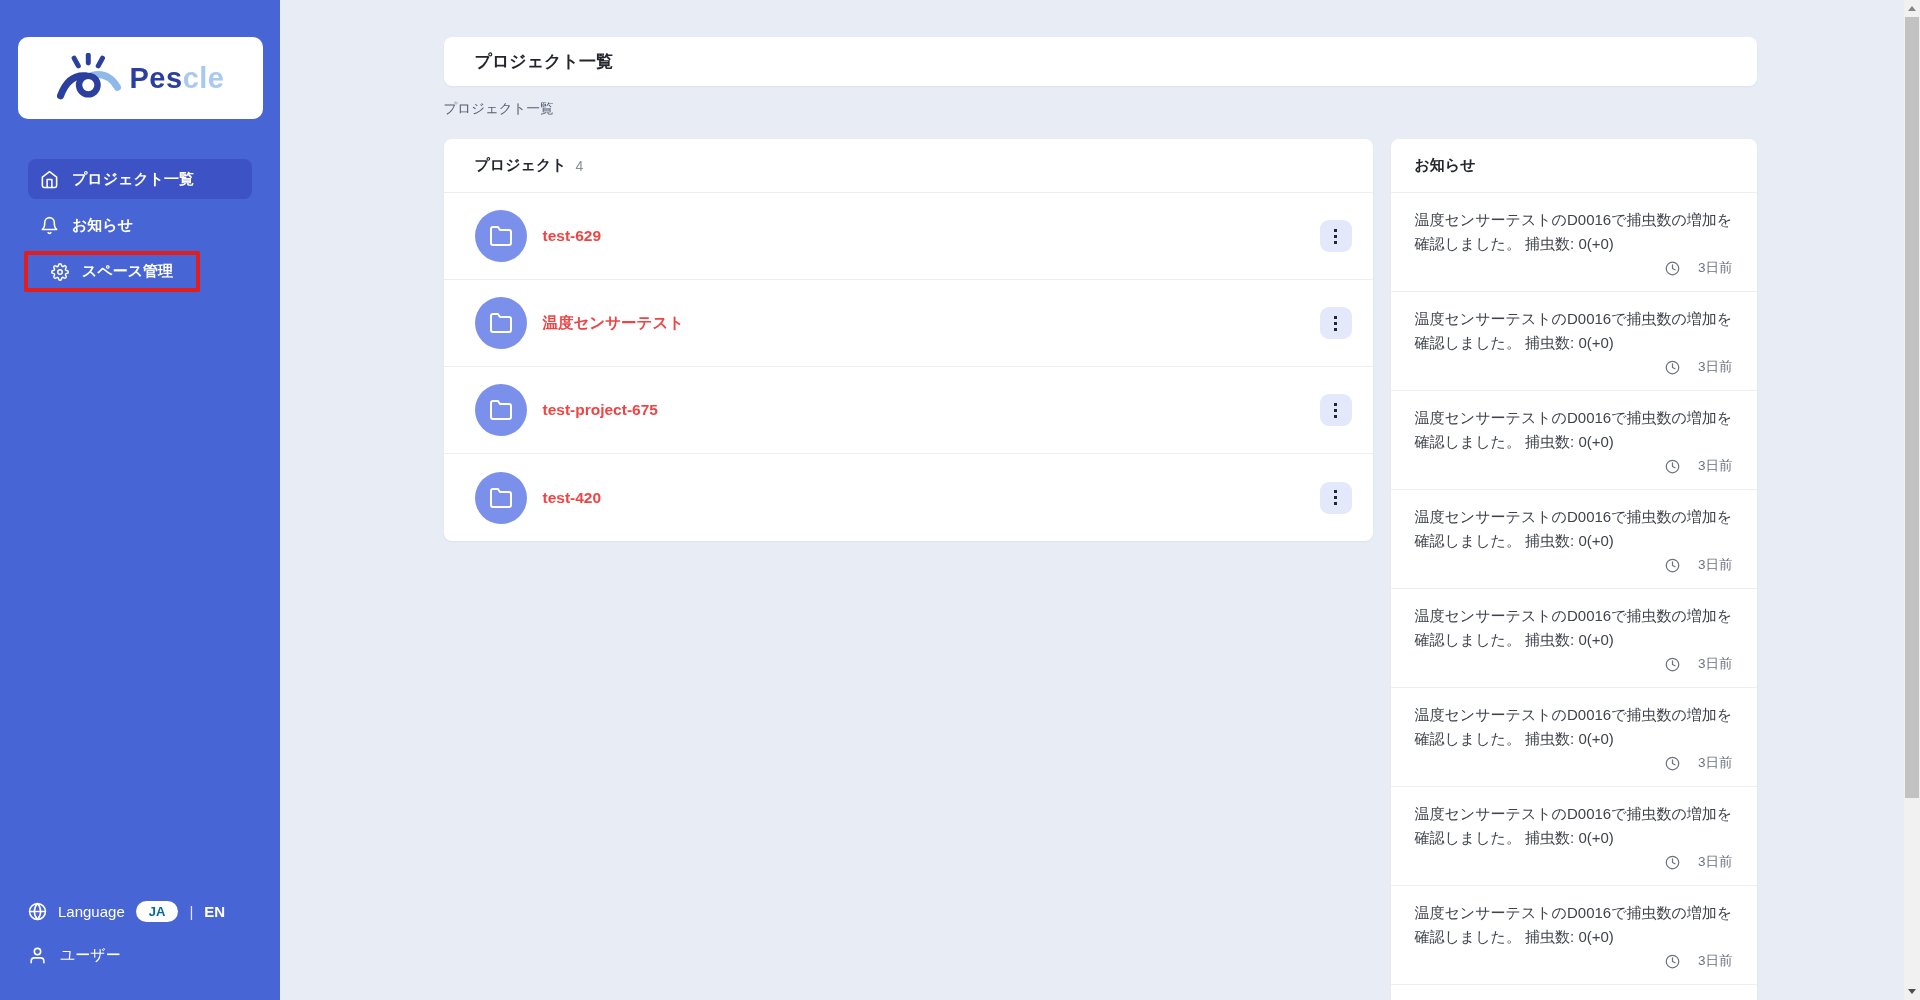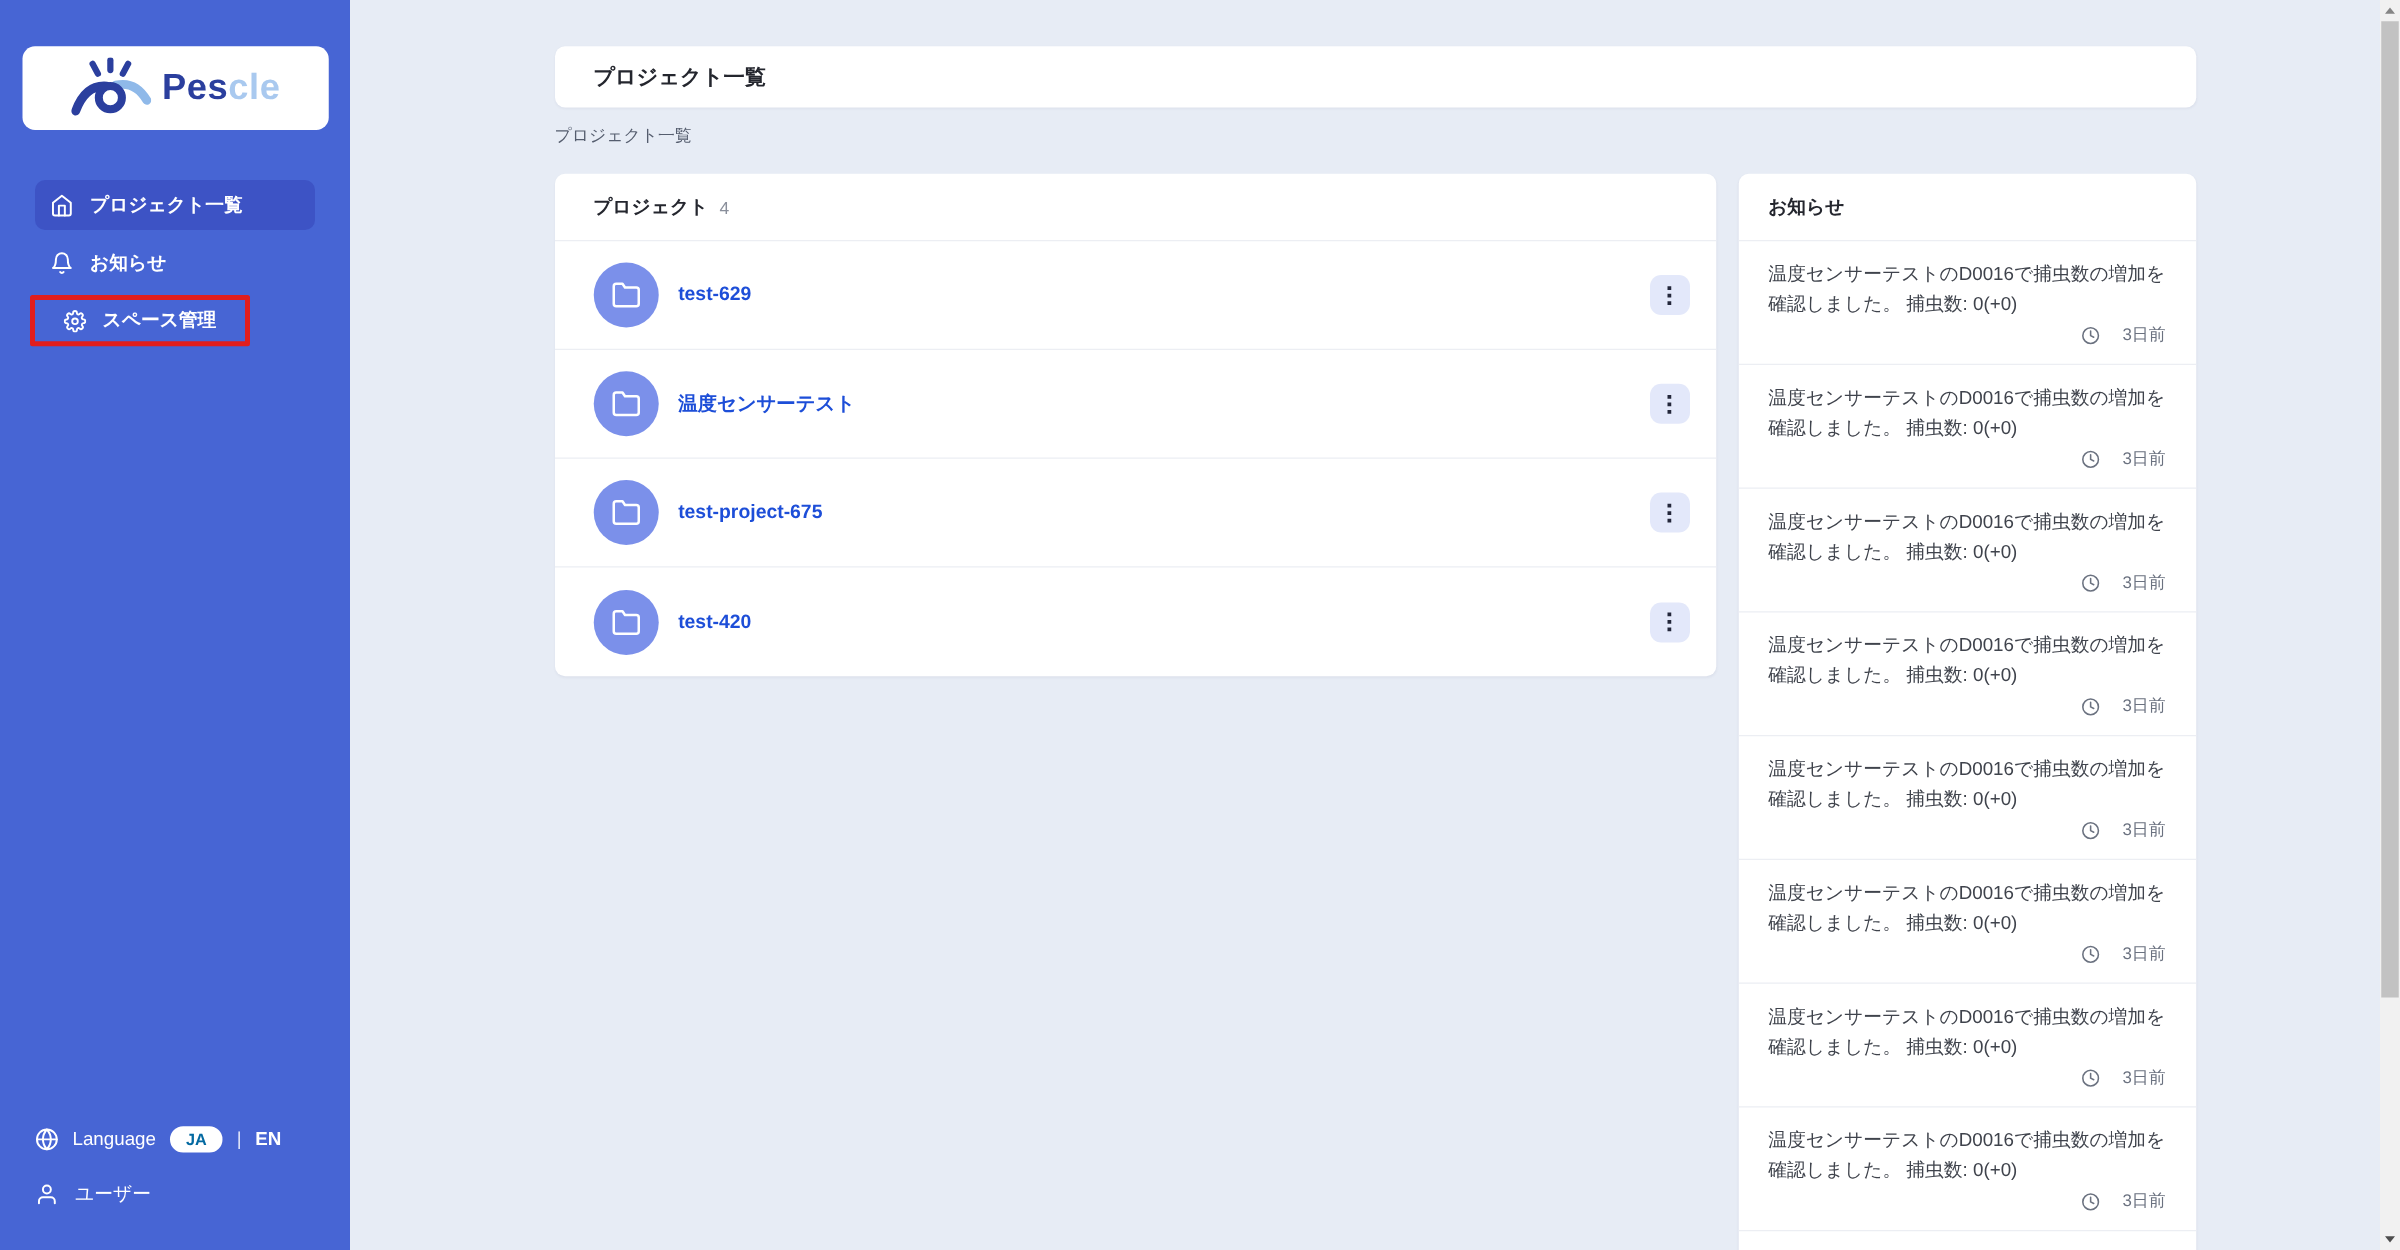--- a/index.html
+++ b/index.html
@@ -2,21 +2,21 @@
 <html><head>
 <meta charset="utf-8">
 <style>
   * { margin:0; padding:0; box-sizing:border-box; }
   html,body { width:1920px; height:1000px; overflow:hidden; }
   body { font-family:"Liberation Sans","DejaVu Sans",sans-serif; background:#e7ecf5; }
   .app { display:flex; width:1920px; height:1000px; position:relative; }
 
   
   .sidebar { width:280px; min-width:280px; height:1000px; background:#4765d4; display:flex; flex-direction:column; padding-top:37px; }
-  .logo-card { background:#ffffff; border-radius:10px; margin:0 17px 0 18px; height:67px; display:flex; align-items:center; justify-content:center; gap:9px; cursor:pointer; }
+  .logo-card { background:#ffffff; border-radius:10px; margin:0 17px 0 18px; height:82px; display:flex; align-items:center; justify-content:center; gap:9px; cursor:pointer; }
   .logo-text { font-size:29px; font-weight:bold; letter-spacing:0.5px; }
   .logo-text .lt1 { color:#2b3f9e; }
   .logo-text .lt2 { color:#a9c9ef; }
   nav { margin-top:40px; padding:0 28px; }
   .nav-item { display:flex; align-items:center; gap:13px; height:40px; padding:0 12px; border-radius:8px; color:#ffffff; font-size:15px; font-weight:bold; margin-bottom:6px; cursor:pointer; }
   .nav-item.active { background:#3d53c5; }
   .nav-item.highlighted { display:inline-flex; height:41px; padding:0 23px; border:4px solid #e11d1d; border-radius:2px; margin-left:-4px; }
   .nav-item svg { flex:none; }
   .sidebar-bottom { margin-top:auto; padding:0 0 32px 28px; color:#ffffff; }
   .lang-row { display:flex; align-items:center; gap:11px; height:26px; font-size:15px; margin-bottom:18px;margin-top:16px; }
@@ -36,21 +36,21 @@
   .card { background:#ffffff; border-radius:8px; box-shadow:0 1px 2px rgba(30,41,80,.05); }
   .card-header { display:flex; align-items:center; border-bottom:1px solid #eceef3; }
   .card-title { font-size:15px; font-weight:bold; color:#24262e; }
   .count { font-size:14px; color:#8a8f9b; margin-left:9px; }
 
   .projects-card { width:929px; }
   .projects-card .card-header { padding:17px 31px; }
   .project-row { display:flex; align-items:center; height:87px; padding:0 21px 0 31px; border-bottom:1px solid #eceef3; cursor:pointer; }
   .project-row:last-child { border-bottom:none; }
   .avatar { width:52px; height:52px; border-radius:50%; background:#7b90ea; display:flex; align-items:center; justify-content:center; flex:none; }
-  .pname { margin-left:16px; font-size:15.5px; font-weight:bold; color:#1d4ed8; }
+  .pname { margin-left:16px; font-size:15.5px; font-weight:bold; color:#ef4444; }
   .menu-btn { margin-left:auto; width:32px; height:32px; border:none; background:#e3e8fa; border-radius:9px; display:flex; flex-direction:column; align-items:center; justify-content:center; gap:3px; cursor:pointer; }
   .menu-btn i { width:3px; height:3px; background:#23263a; display:block; }
 
   .notif-card { flex:1; min-height:920px; }
   .notif-card .card-header { padding:17px 24px; }
   .notif-item { padding:15px 24px 13px; border-bottom:1px solid #eceef3; cursor:pointer; }
   .notif-msg { font-size:15px; line-height:24px; color:#3f434c; }
   .notif-time { display:flex; align-items:center; justify-content:flex-end; gap:18px; margin-top:2px; height:20px; color:#6b7280; font-size:13.5px; }
 
   

